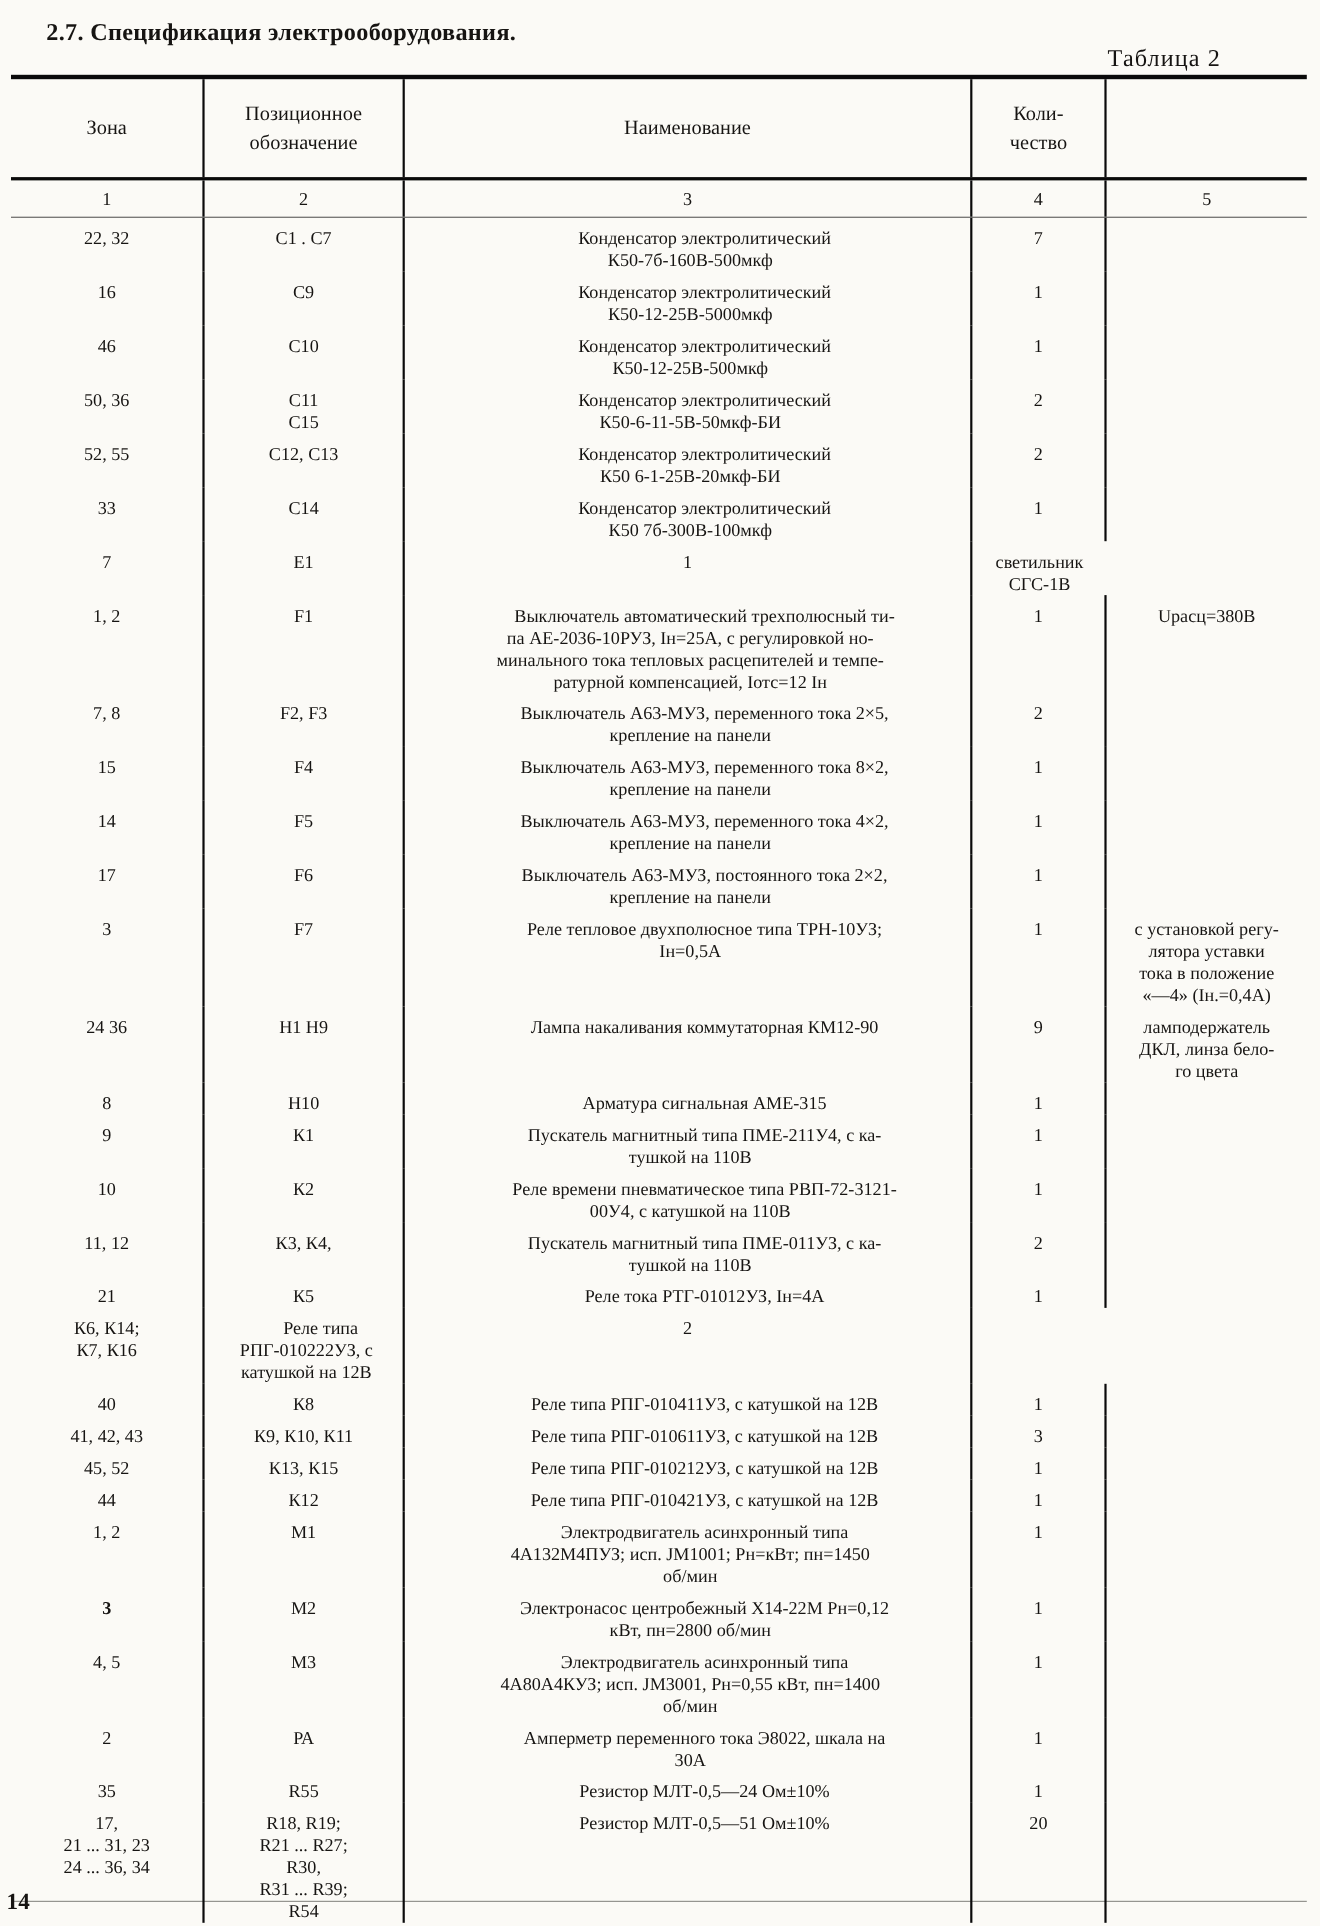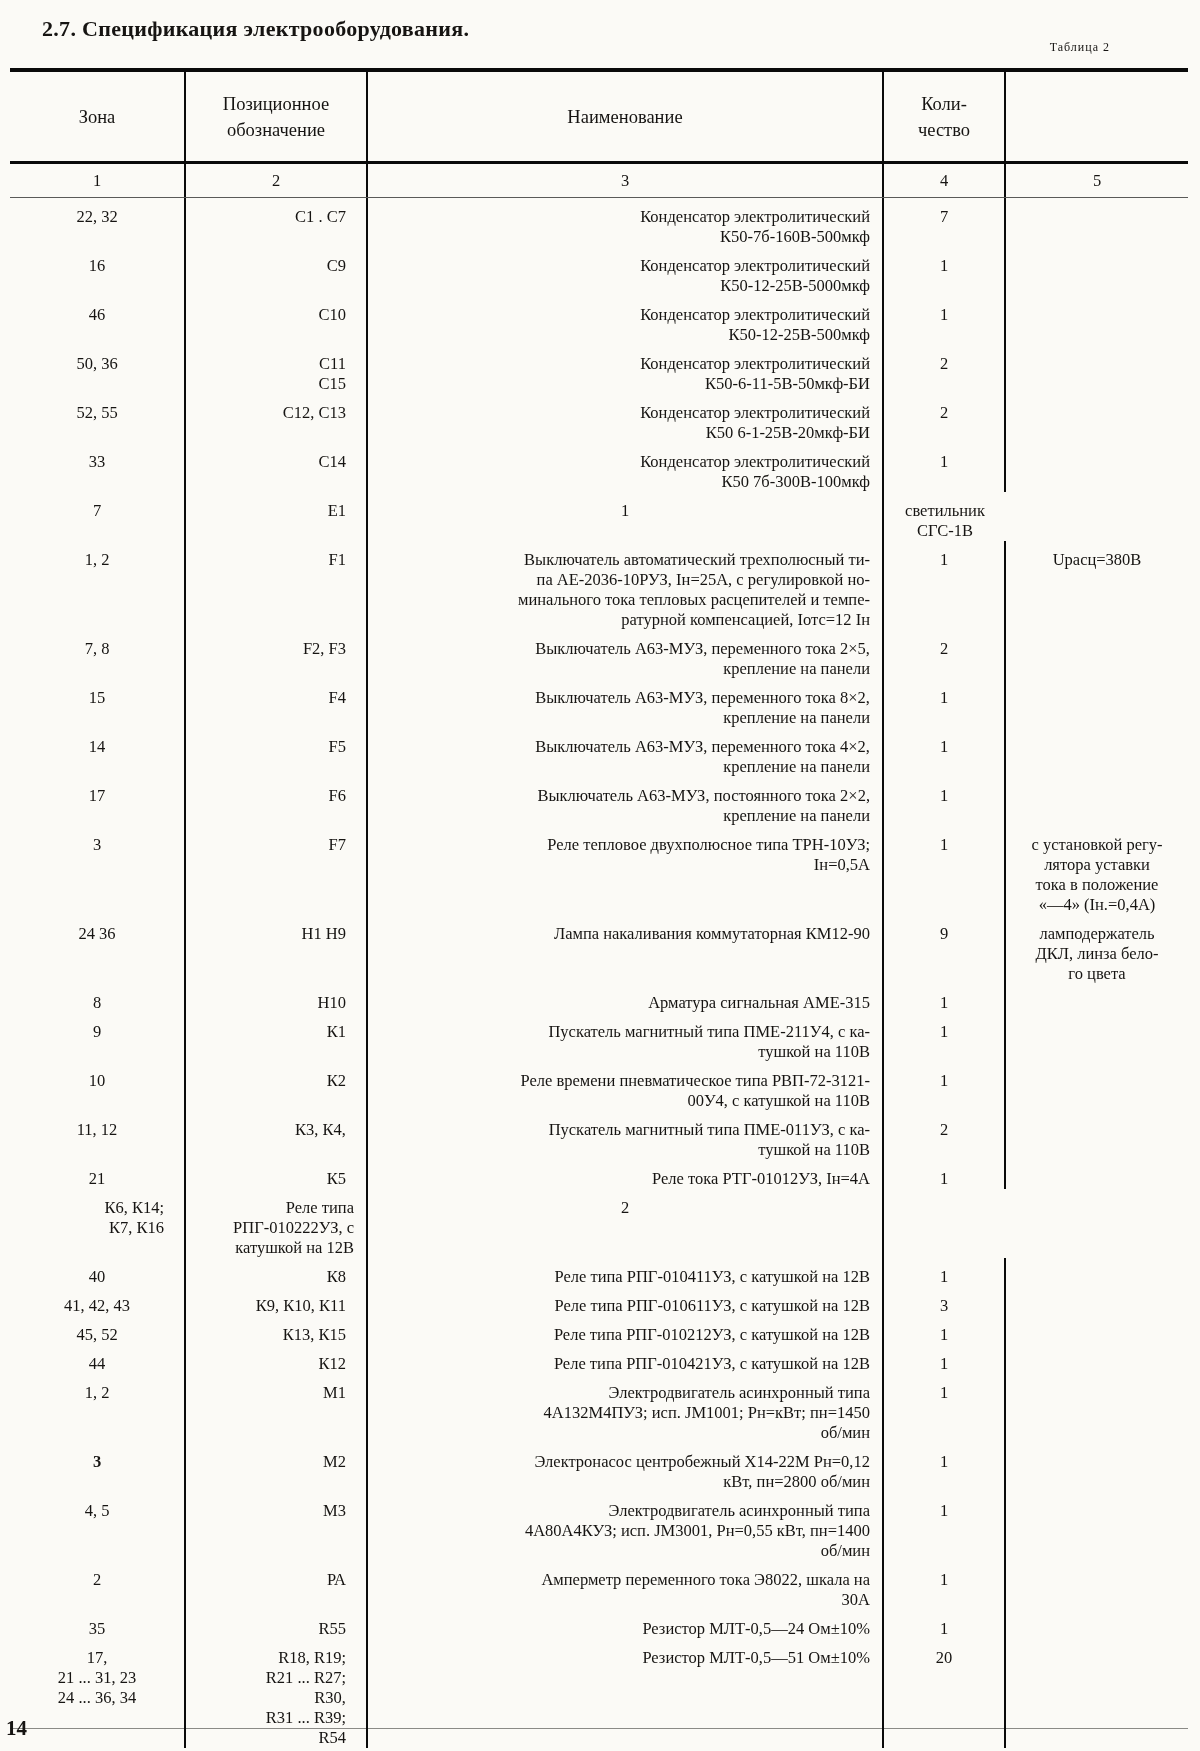--- a/index.html
+++ b/index.html
@@ -19,21 +19,21 @@
   }
   .page{position:relative;width:1148px;height:1751px;}
 
   .section-title{
     position:absolute;left:42px;top:16px;
     font-size:22px;font-weight:bold;letter-spacing:.3px;
     margin:0;
   }
   .table-caption{
     position:absolute;right:38px;top:40px;
-    font-size:12px;letter-spacing:1px;
+    font-size:22px;letter-spacing:1px;
   }
 
   .spec-table{
     position:absolute;left:10px;top:68px;width:1178px;
     border-top:4px solid var(--line);
   }
   .grid-row{
     display:grid;
     grid-template-columns:176px 182px 516px 122px 182px;
   }
@@ -58,23 +58,23 @@
     border-bottom:1px solid #8a8a86;
   }
   .row{flex:0 0 auto;}
   .row.filler{flex:1 1 auto;min-height:0;}
   .cell{
     padding-top:9px;
     font-size:16.5px;line-height:20px;
     white-space:pre-line;
   }
   .cell.c1{text-align:center;padding-left:4px;padding-right:4px;}
-  .cell.c2{text-align:right;padding-left:4px;padding-right:20px;}
+  .cell.c2{text-align:center;padding-left:4px;padding-right:4px;}
   .cell.c3{
-    text-align:right;padding-left:17px;padding-right:12px;
+    text-align:center;padding-left:17px;padding-right:12px;
     text-indent:26px;
   }
   .cell.c4{text-align:center;}
   .cell.c5{text-align:center;padding-left:3px;padding-right:3px;}
   .cell.bold{font-weight:bold;}
   .filler .cell{padding:0;}
 
   .page-number{
     position:absolute;left:6px;top:1716px;
     font-size:21px;font-weight:bold;

